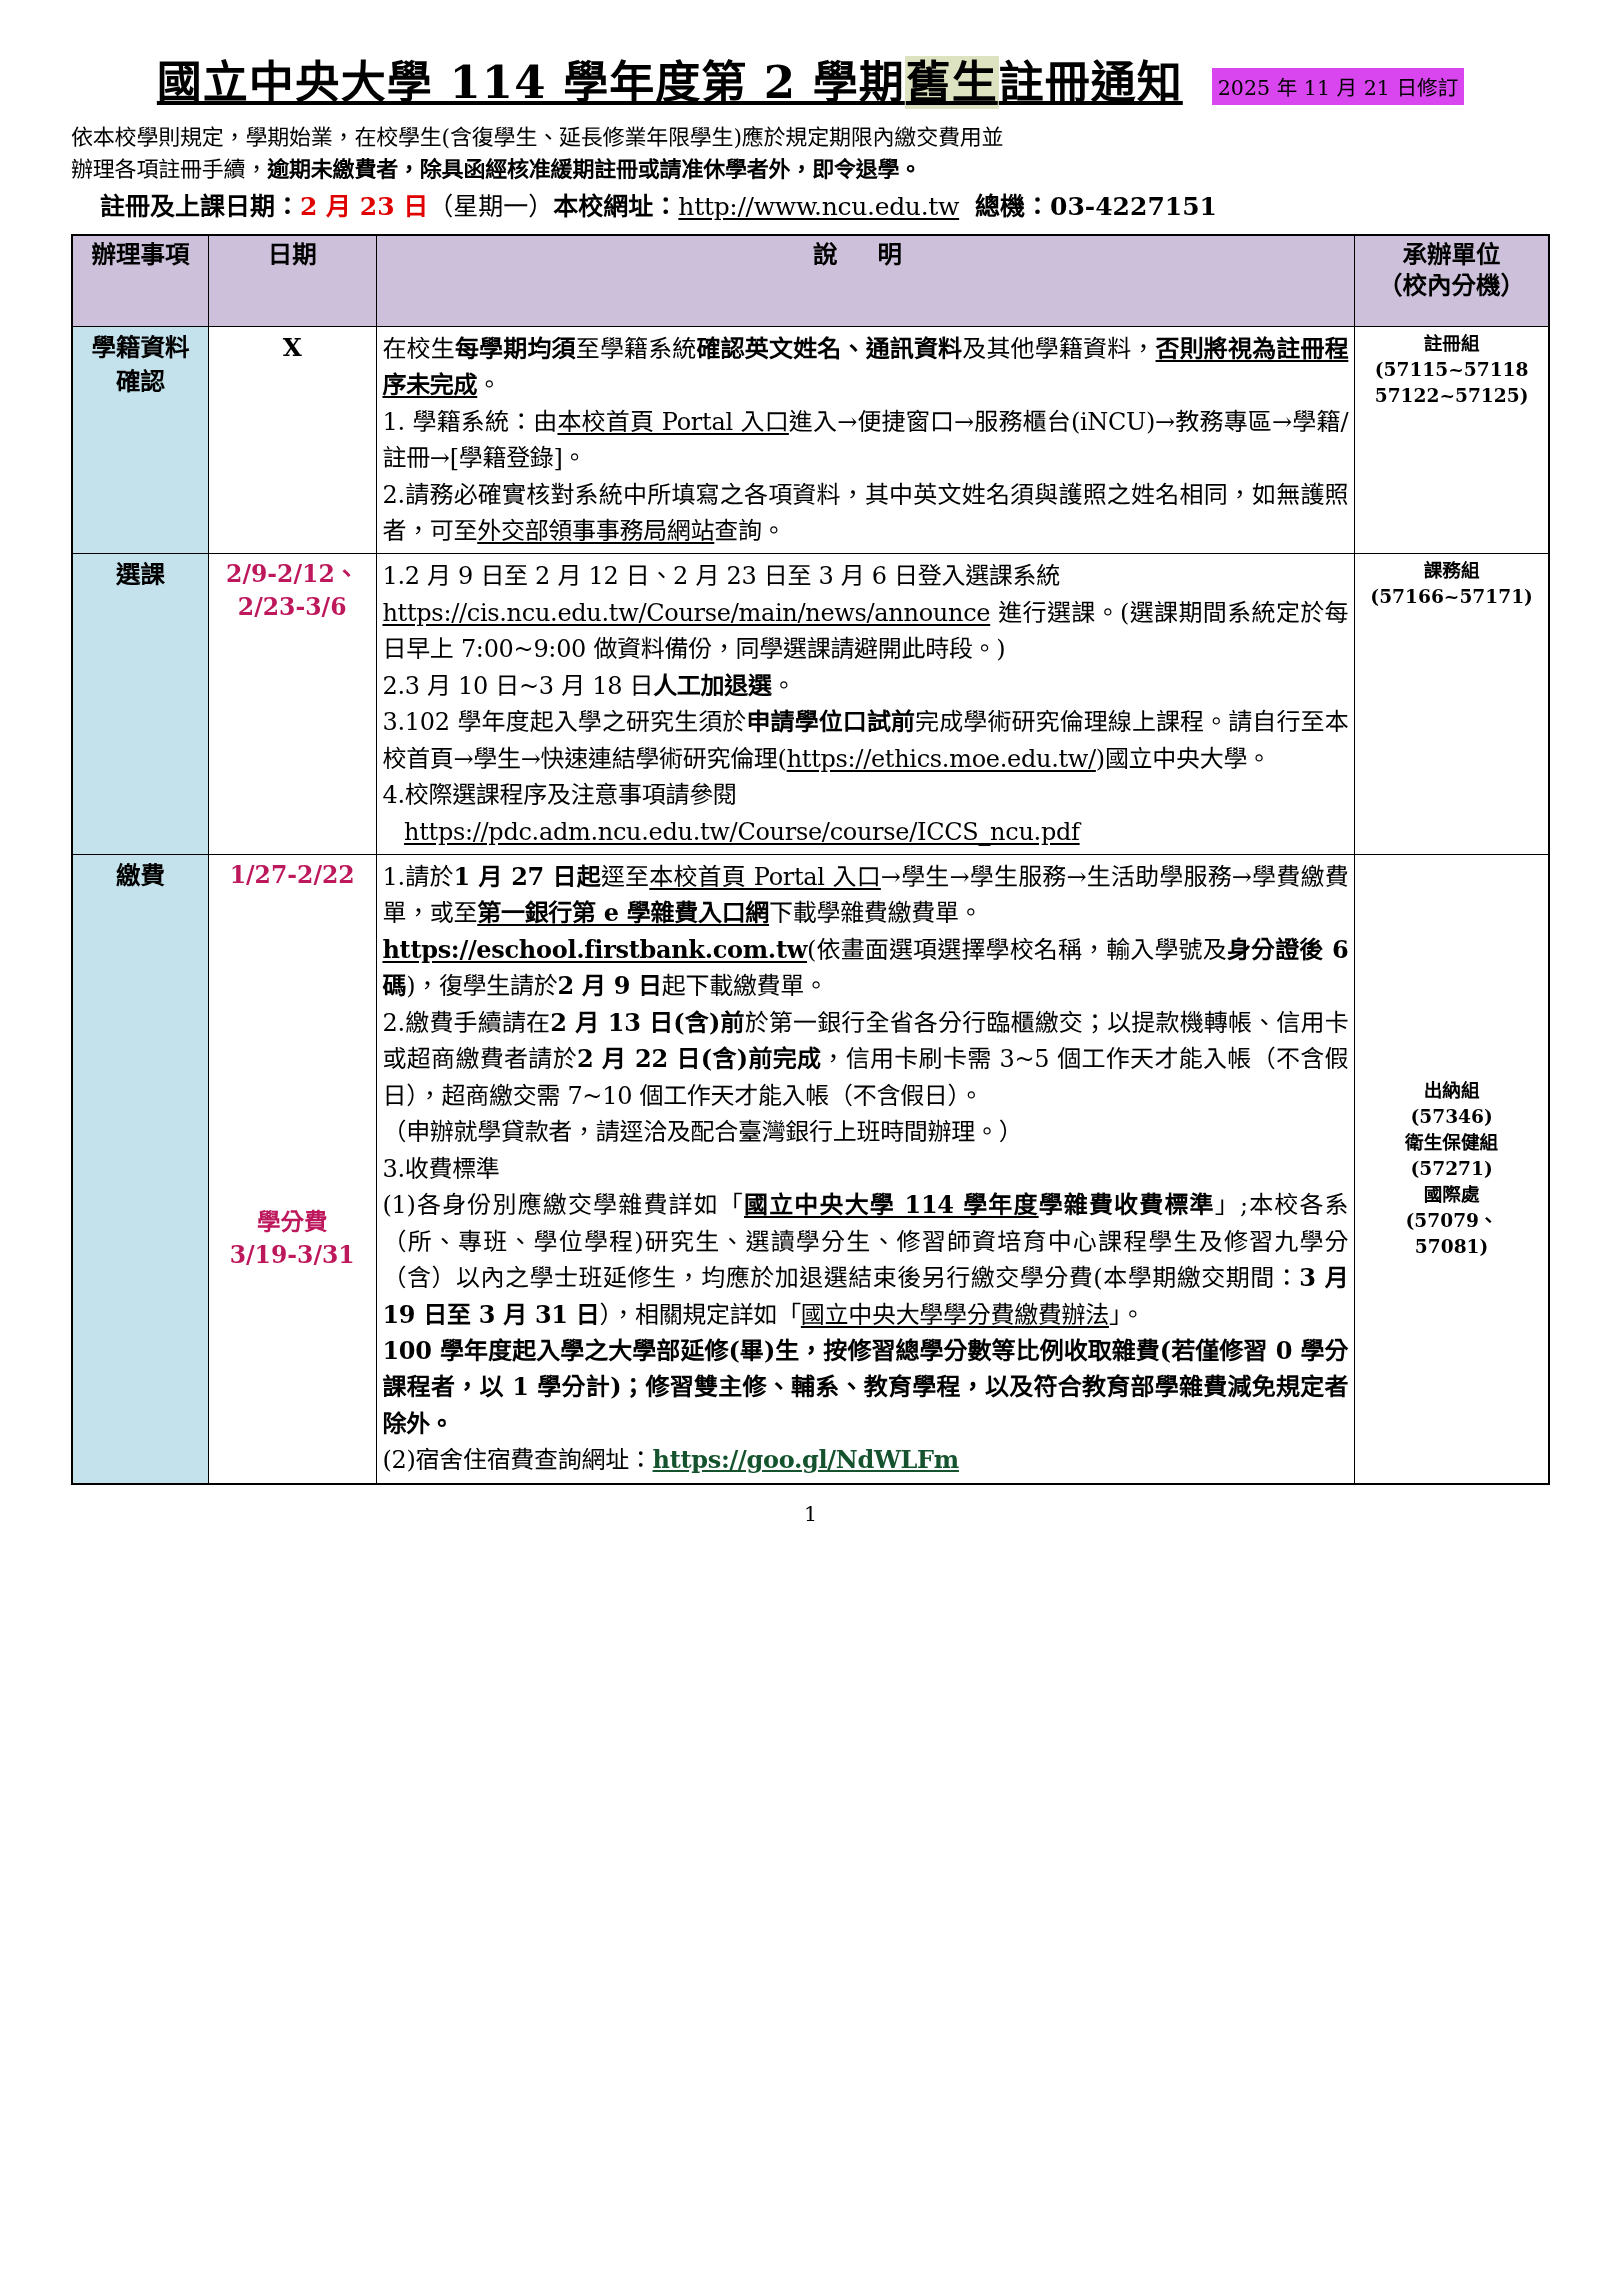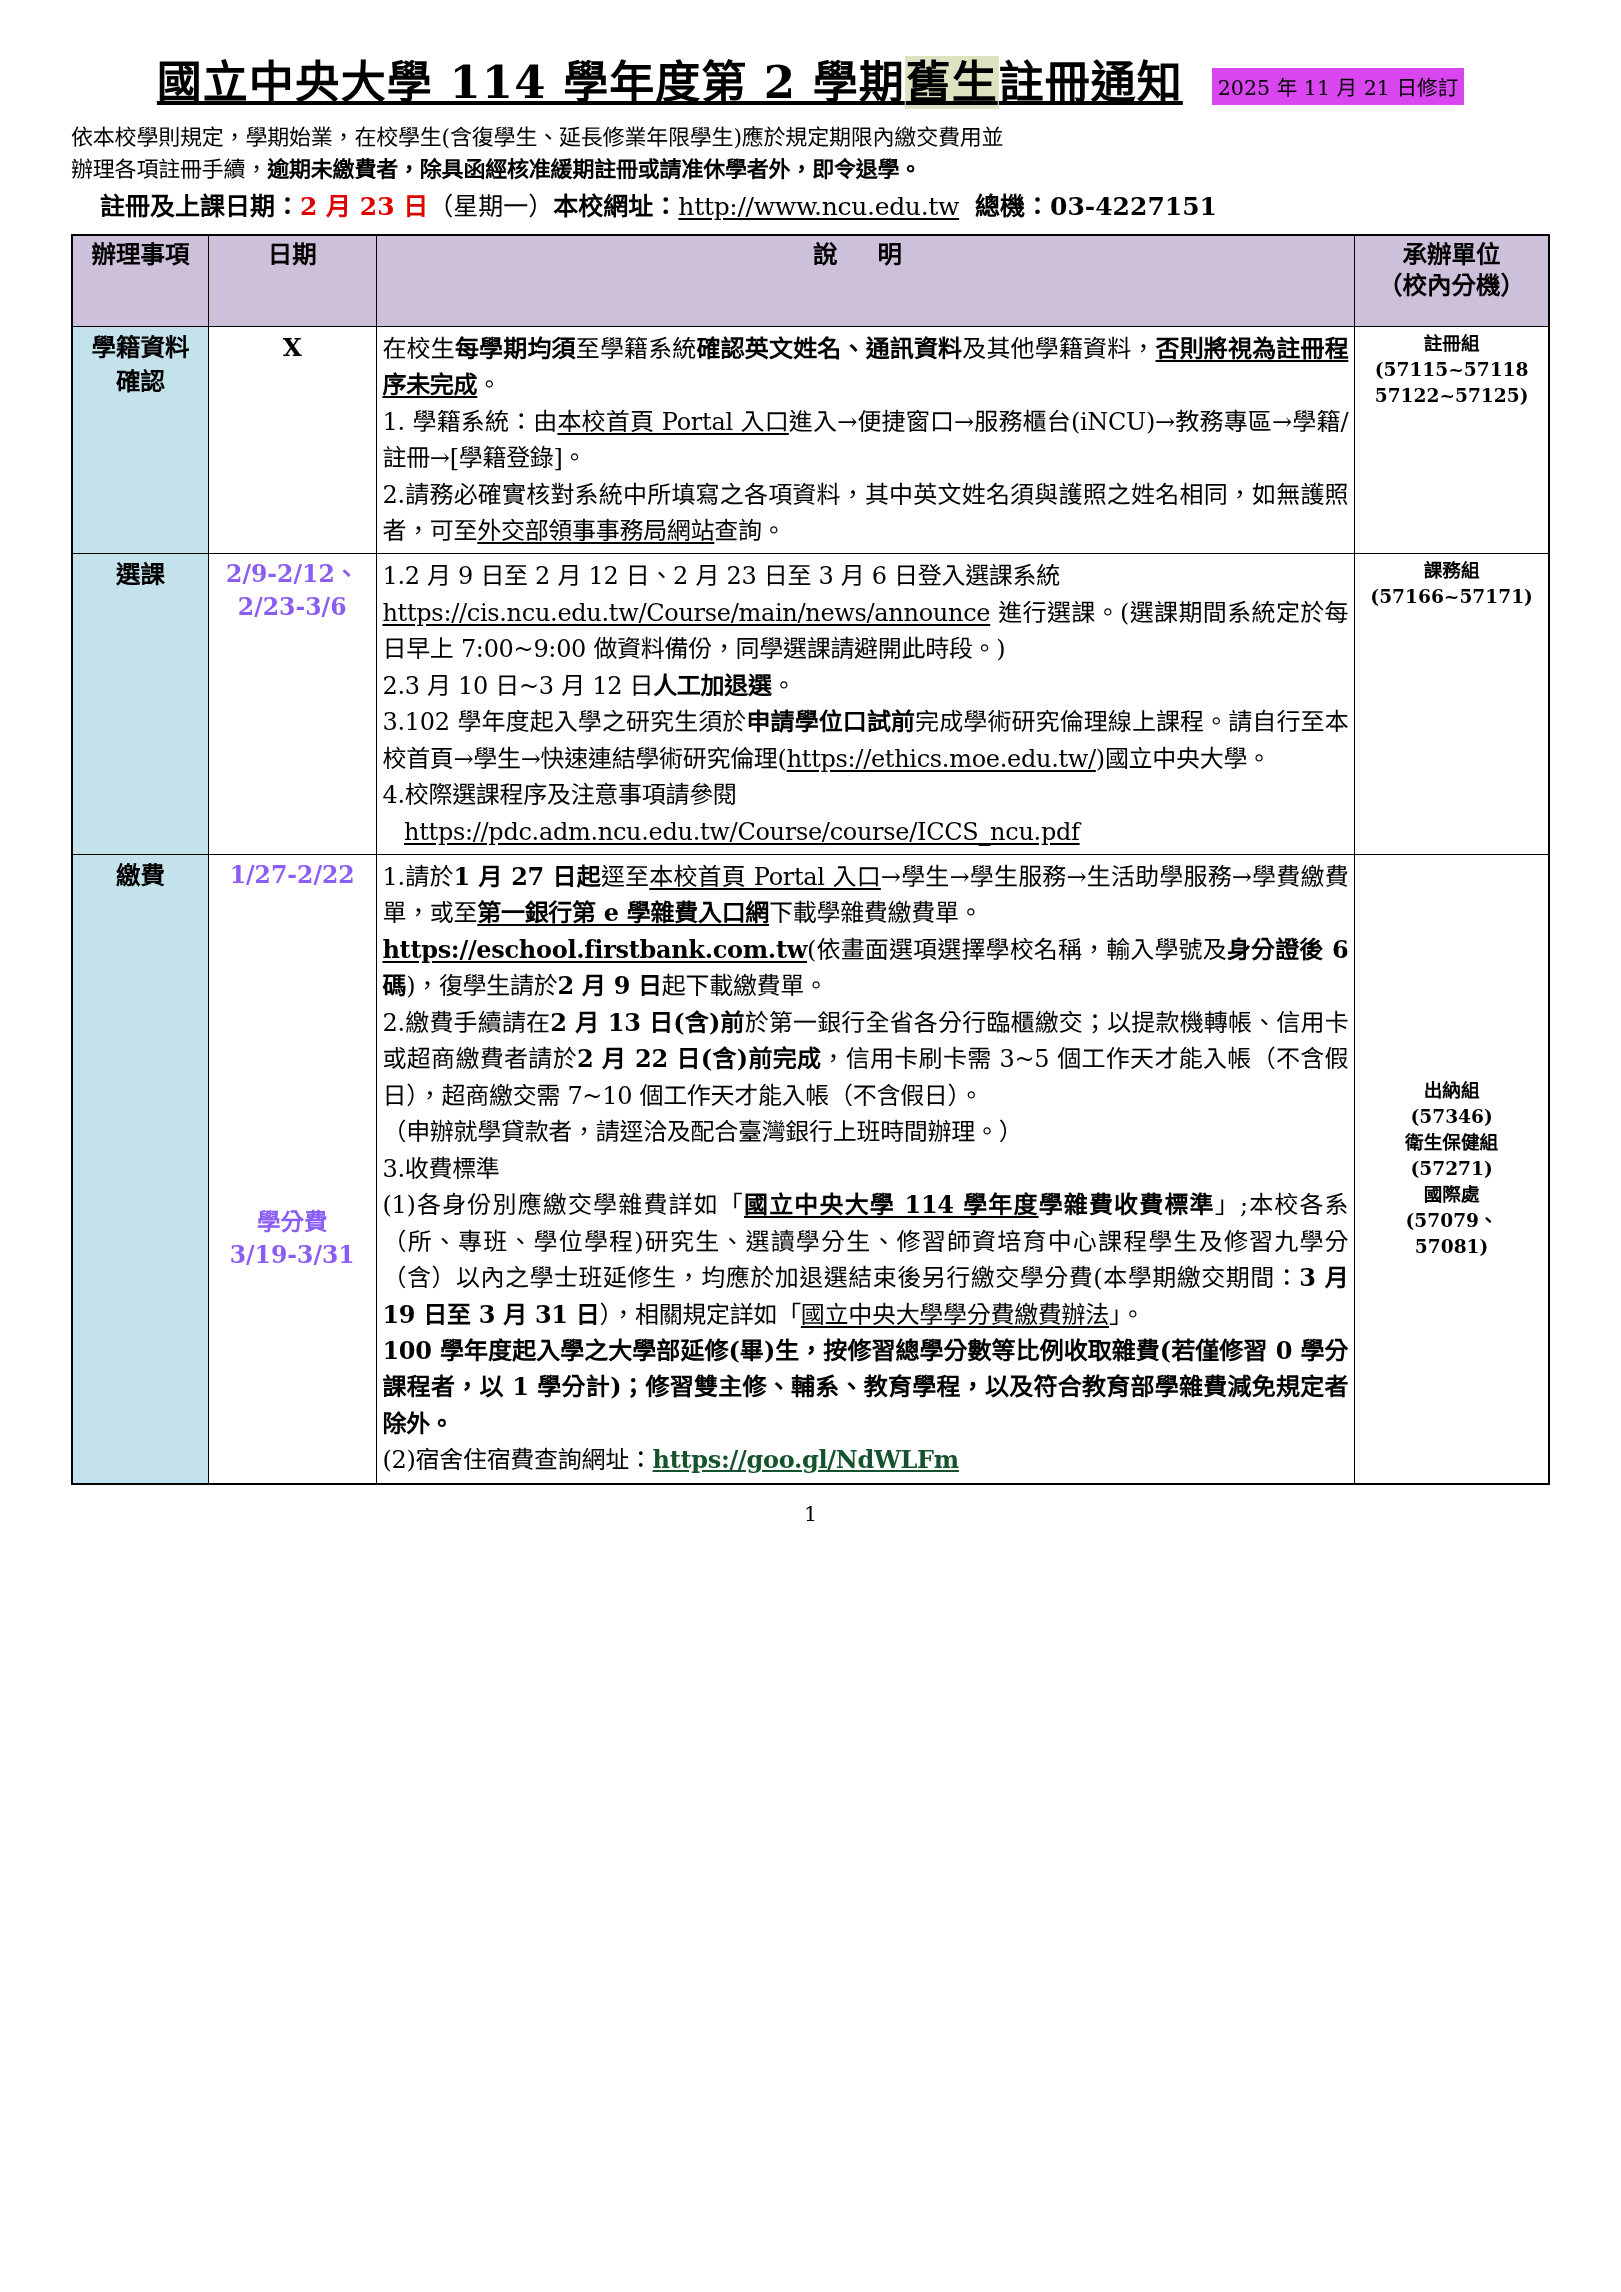--- a/index.html
+++ b/index.html
@@ -106,21 +106,21 @@
     line-height: 1.4;
     padding-top: 9.8px;
   }
   td.date {
     text-align: center;
     font-size: 23.5px;
     font-weight: bold;
     line-height: 1.4;
     padding-top: 9.8px;
   }
-  td.date .blue { color: #8b5cf6; }
+  td.date .blue { color: #be185d; }
   td.date .x { font-size: 24.5px; color: #000; }
   td.date .spacer { display:block; height: 314px; }
   td.unit {
     text-align: center;
     font-size: 18.6px;
     font-weight: bold;
     line-height: 1.4;
     padding-top: 9.8px;
   }
   td.unit.mid { vertical-align: middle; }
@@ -198,21 +198,21 @@
       <tr>
         <td class="item">
           <div>選課</div>
         </td>
         <td class="date">
           <div class="blue">2/9-2/12、</div>
           <div class="blue">2/23-3/6</div>
         </td>
         <td class="desc">
           <p><span>1.2 月 9 日至 2 月 12 日、2 月 23 日至 3 月 6 日登入選課系統</span><br><span class="lnk">https://cis.ncu.edu.tw/Course/main/news/announce</span><span> 進行選課。(選課期間系統定於每日早上 7:00~9:00 做資料備份，同學選課請避開此時段。)</span></p>
-          <p><span>2.3 月 10 日~3 月 12 日</span><span class="b">人工加退選</span><span>。</span></p>
+          <p><span>2.3 月 10 日~3 月 18 日</span><span class="b">人工加退選</span><span>。</span></p>
           <p><span>3.102 學年度起入學之研究生須於</span><span class="b">申請學位口試前</span><span>完成學術研究倫理線上課程。請自行至本校首頁→學生→快速連結學術研究倫理(</span><span class="lnk">https://ethics.moe.edu.tw/</span><span>)國立中央大學。</span></p>
           <p><span>4.校際選課程序及注意事項請參閱</span></p>
           <p class="indent"><span class="lnk">https://pdc.adm.ncu.edu.tw/Course/course/ICCS_ncu.pdf</span></p>
         </td>
         <td class="unit">
           <div>課務組</div>
           <div>(57166~57171)</div>
         </td>
       </tr>
 

